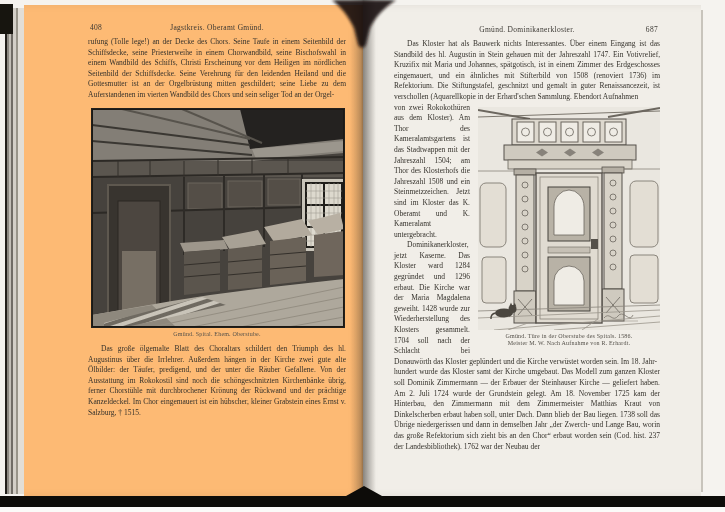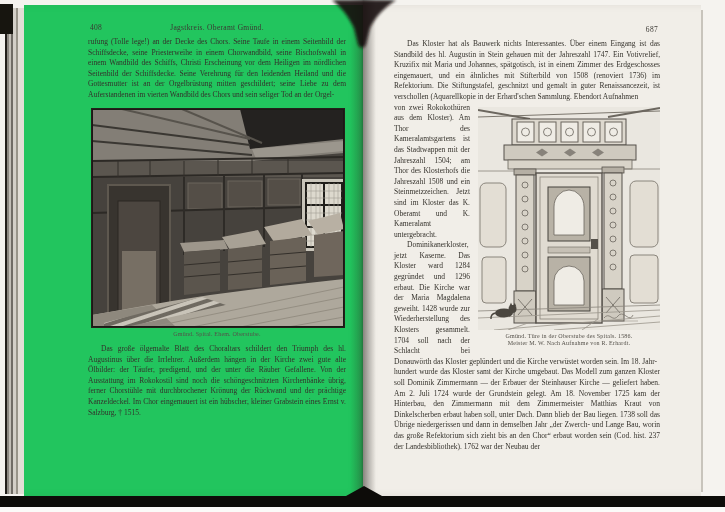--- a/index.html
+++ b/index.html
@@ -12,21 +12,21 @@
         #706c65 6px 8px,#d3cfc7 8px 11px,#989489 11px 13px,#e2ded6 13px 19px);}
   .scan-band{position:absolute;left:0;top:496px;width:725px;height:11px;background:#0d0c09;}
   .scan-band-bottom{position:absolute;left:0;top:507px;width:725px;height:5px;background:#fbfaf8;}
   .gutter-peak{position:absolute;left:346px;top:486px;width:0;height:0;
      border-left:18px solid transparent;border-right:18px solid transparent;border-bottom:10px solid #0d0c09;}
   .gutter-shadow{position:absolute;left:350px;top:0;width:26px;height:496px;
      background:linear-gradient(to right,rgba(45,40,32,0) 0%,rgba(45,40,32,.22) 42%,rgba(30,26,20,.38) 52%,rgba(45,40,32,0) 100%);}
   .gutter-top{position:absolute;left:328px;top:0;width:72px;height:54px;}
   .right-edge-line{position:absolute;left:701px;top:10px;bottom:20px;width:2px;background:#c8c4bc;}
   
-  .page{position:absolute;top:5px;height:491px;background:#22c55e;}
+  .page{position:absolute;top:5px;height:491px;background:#fdba74;}
   .page.left{left:24px;width:339px;box-shadow:inset -8px 0 14px -8px rgba(40,35,28,.35);}
   .page.right{left:363px;width:338px;background:#f1eee8;box-shadow:inset 8px 0 14px -8px rgba(40,35,28,.35);}
   .lp-content{position:absolute;left:64px;top:18px;width:258px;}
   .rp-content{position:absolute;left:31px;top:20px;width:266px;}
   .head-row{position:relative;height:14px;font-size:7.5px;letter-spacing:.3px;color:#3b3833;}
   .head-row .pgnum{position:absolute;top:0;}
   .head-row .pgnum.l{left:2px;} .head-row .pgnum.r{right:2px;}
   .head-row .title{text-align:center;}
   .para{font-size:7.5px;line-height:10.6px;text-align:justify;margin:0;color:#34312b;}
   .para.indent{text-indent:13px;}
@@ -165,20 +165,21 @@
       </div>
 
       <p class="para indent">Das große ölgemalte Blatt des Choraltars schildert den Triumph des hl. Augustinus über die Irrlehrer. Außerdem hängen in der Kirche zwei gute alte Ölbilder: der Täufer, predigend, und der unter die Räuber Gefallene. Von der Ausstattung im Rokokostil sind noch die schöngeschnitzten Kirchenbänke übrig, ferner Chorstühle mit durchbrochener Krönung der Rückwand und der prächtige Kanzeldeckel. Im Chor eingemauert ist ein hübscher, kleiner Grabstein eines Ernst v. Salzburg, † 1515.</p>
     </div>
   </div>
 
   <div class="page right">
     <div class="rp-content">
       <div class="head-row">
         <span class="pgnum r">687</span>
+        <div class="title">Gmünd. Dominikanerkloster.</div>
       </div>
       <p class="para mt indent">Das Kloster hat als Bauwerk nichts Interessantes. Über einem Eingang ist das Standbild des hl. Augustin in Stein gehauen mit der Jahreszahl 1747. Ein Votivrelief, Kruzifix mit Maria und Johannes, spätgotisch, ist in einem Zimmer des Erdgeschosses eingemauert, und ein ähnliches mit Stifterbild von 1508 (renoviert 1736) im Refektorium. Die Stiftungstafel, geschnitzt und gemalt in guter Renaissancezeit, ist verschollen (Aquarellkopie in der Erhard'schen Sammlung. Ebendort Aufnahmen</p>
 
       <div class="rp-flow clearfix">
         <div class="fig-right">
           <svg width="182" height="223" viewBox="0 0 182 223" xmlns="http://www.w3.org/2000/svg">
             <rect x="0" y="0" width="182" height="223" fill="#eae7e0"></rect>
 
             <line x1="0" y1="10" x2="182" y2="4" stroke="#7b766d" stroke-width="1"></line>
             <line x1="0" y1="3" x2="52" y2="12" stroke="#6c675f" stroke-width="2"></line>

